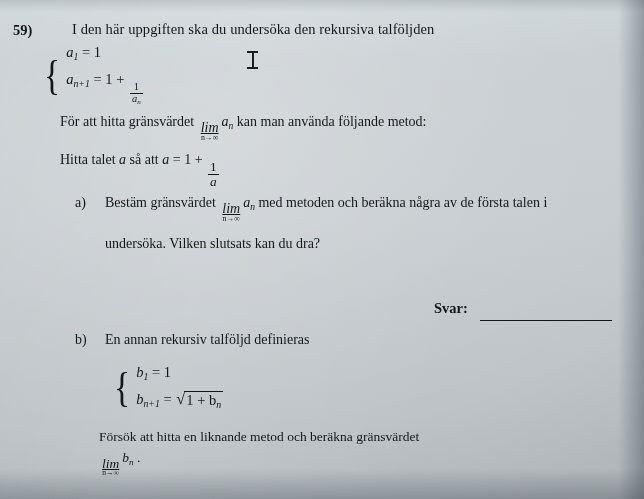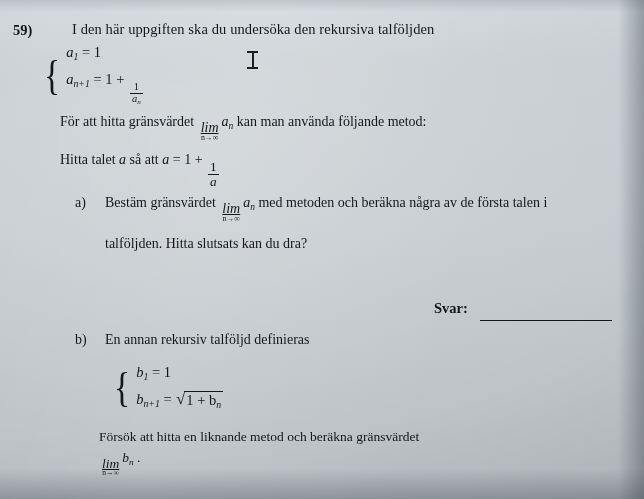--- a/index.html
+++ b/index.html
@@ -300,21 +300,21 @@
       <span class="marker">a)</span>
       <div class="body">
         <div class="l1">
           <span>Bestäm gränsvärdet</span>
           <span class="lim">
             <span class="op">lim</span>
             <span class="under">n→∞</span>
           </span><span class="mathit">a</span><span class="sub">n</span>
           <span>med metoden och beräkna några av de första talen i</span>
         </div>
-        <div class="l2">talföljden. Hitta slutsats kan du dra?</div>
+        <div class="l2">undersöka. Vilken slutsats kan du dra?</div>
       </div>
     </div>
 
     <div class="svar">Svar:</div>
     <div class="answer-line"></div>
 
     <div class="item" id="item-b">
       <span class="marker">b)</span>
       <div class="body">
         <div class="l1">En annan rekursiv talföljd definieras</div>

